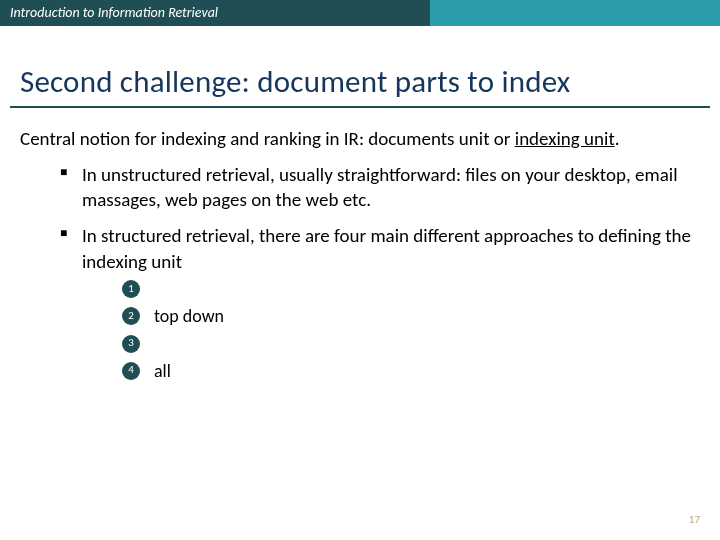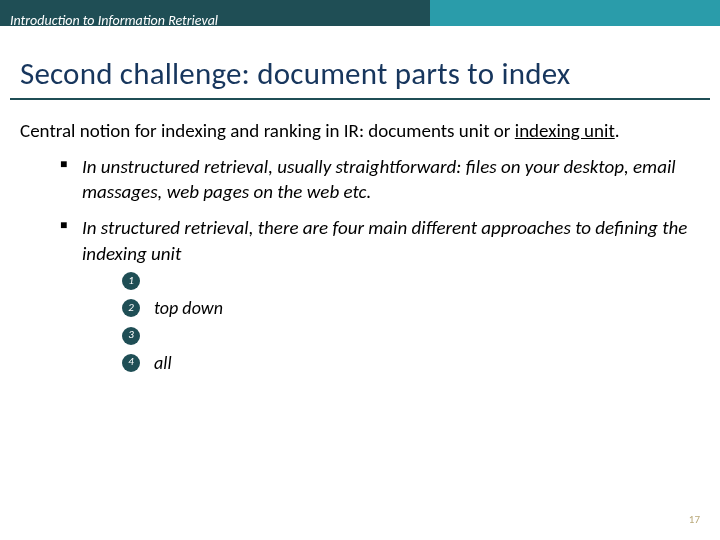--- a/index.html
+++ b/index.html
@@ -1,27 +1,27 @@
 <!DOCTYPE html>
 <html><head>
 <meta charset="utf-8">
 <style>
   * { margin: 0; padding: 0; box-sizing: border-box; }
   html, body { width: 720px; height: 540px; font-family: Calibri, Arial, sans-serif; background: #fff; color: #000; }
   .slide { width: 720px; height: 540px; position: relative; }
   .topbar { display: flex; height: 26px; }
-  .topbar-left { background: #1f4e55; color: #fff; font-style: italic; font-size: 14px; padding: 12px 10px; width: 430px; }
+  .topbar-left { background: #1f4e55; color: #fff; font-style: italic; font-size: 14px; padding: 4px 10px; width: 430px; }
   .topbar-right { background: #2a9caa; flex: 1; }
-  .title { font-size: 31px; color: #17365d; margin: 28px 20px 6px 20px; font-weight: 400; letter-spacing: 0.2px; }
+  .title { font-size: 31px; color: #17365d; margin: 36px 20px 6px 20px; font-weight: 400; letter-spacing: 0.2px; }
   .title-rule { margin: 0 10px 18px 10px; border: none; border-top: 2px solid #1f4e55; }
   .content { margin: 0 20px; font-size: 19px; line-height: 1.35; }
   .intro { margin-bottom: 10px; }
   .underline { text-decoration: underline; }
   .bullets { list-style: none; margin-left: 40px; }
-  .bullets > li { position: relative; padding-left: 22px; margin-bottom: 10px; font-style: italic; }
+  .bullets > li { position: relative; padding-left: 22px; margin-bottom: 10px; }
   .bullets > li::before { content: "■"; position: absolute; left: 0; top: 2px; font-size: 12px; color: #000; }
   .numlist { list-style: none; margin-left: 40px; margin-top: 6px; }
   .numlist li { display: flex; align-items: center; margin-bottom: 6px; font-size: 18px; }
   .circ { display: inline-flex; width: 18px; height: 18px; border-radius: 50%; background: #1f4e55; color: #fff; font-size: 11px; align-items: center; justify-content: center; margin-right: 14px; flex-shrink: 0; }
   .pagenum { position: absolute; right: 20px; bottom: 14px; font-size: 11px; color: #b9a97a; }
 </style>
 </head>
 <body>
 
 <div class="slide">

